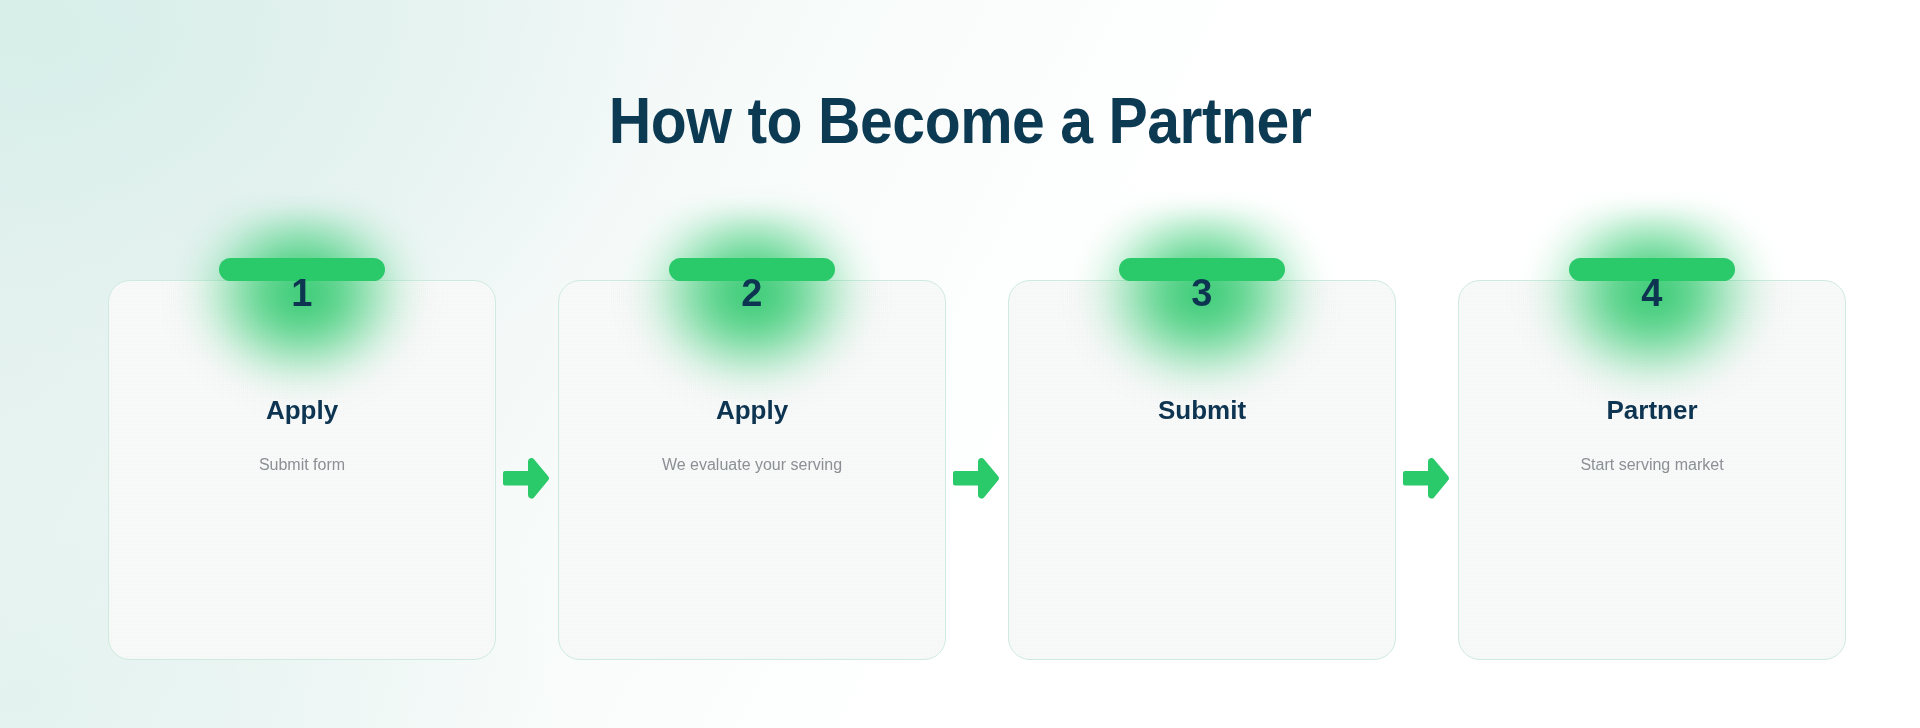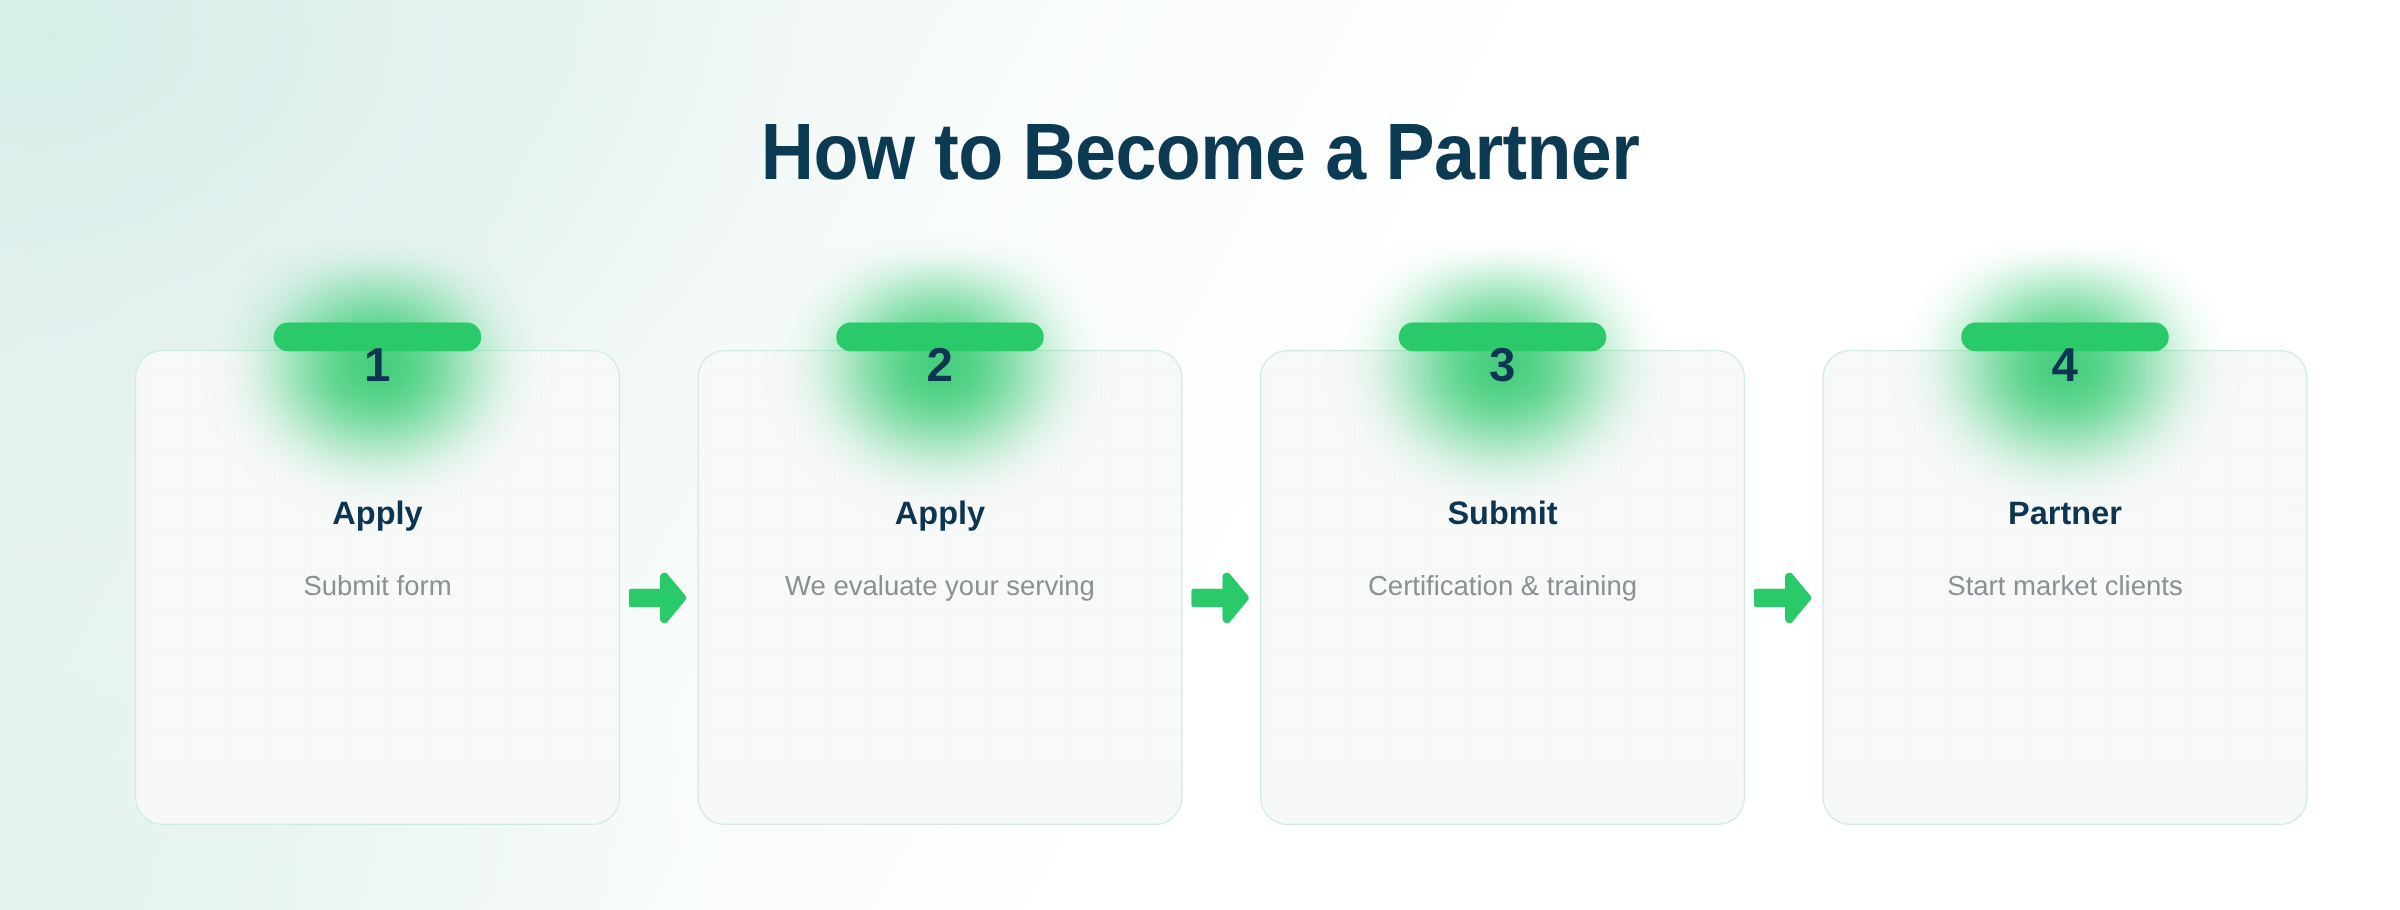--- a/index.html
+++ b/index.html
@@ -132,21 +132,21 @@
     color:#0d3450;
     z-index:5;
   }
 
   .step-desc {
     position:absolute;
     top:176px;
     left:0;
     width:100%;
     text-align:center;
-    font-size:22px;
+    font-size:16px;
     font-weight:normal;
     color:#8b9095;
     z-index:5;
   }
 
   
   .connector {
     flex:0 0 62px;
     width:62px;
     height:380px;
@@ -200,32 +200,31 @@
         <path d="M2 13 h23 v-9.5 a3.5 3.5 0 0 1 5.8 -2.6 l14.2 17.1 a3.5 3.5 0 0 1 0 4.6 l-14.2 17.1 a3.5 3.5 0 0 1 -5.8 -2.6 v-9.5 h-23 a2 2 0 0 1 -2 -2 v-10.6 a2 2 0 0 1 2 -2 z" fill="#2ac969"></path>
       </svg>
     </div>
 
     <div class="step">
       <div class="card"></div>
       <div class="glow"></div>
       <div class="tab"></div>
       <div class="step-number">3</div>
       <div class="step-title">Submit</div>
-      <div class="step-desc">Certification &amp; training</div>
     </div>
 
     <div class="connector">
       <svg class="arrow-icon" viewBox="0 0 48 42">
         <path d="M2 13 h23 v-9.5 a3.5 3.5 0 0 1 5.8 -2.6 l14.2 17.1 a3.5 3.5 0 0 1 0 4.6 l-14.2 17.1 a3.5 3.5 0 0 1 -5.8 -2.6 v-9.5 h-23 a2 2 0 0 1 -2 -2 v-10.6 a2 2 0 0 1 2 -2 z" fill="#2ac969"></path>
       </svg>
     </div>
 
     <div class="step">
       <div class="card"></div>
       <div class="glow"></div>
       <div class="tab"></div>
       <div class="step-number">4</div>
       <div class="step-title">Partner</div>
-      <div class="step-desc">Start market clients</div>
+      <div class="step-desc">Start serving market</div>
     </div>
 
   </div>
 </div>
 
 </body></html>

